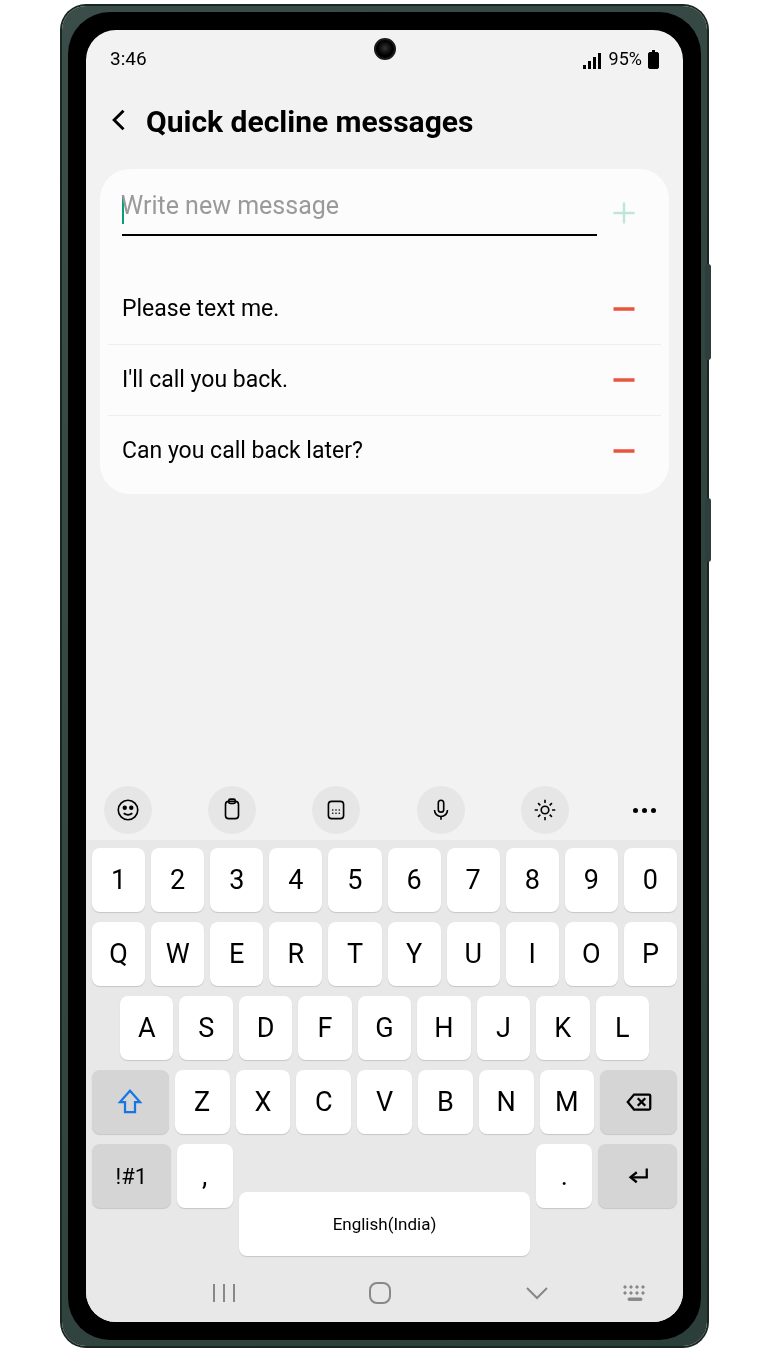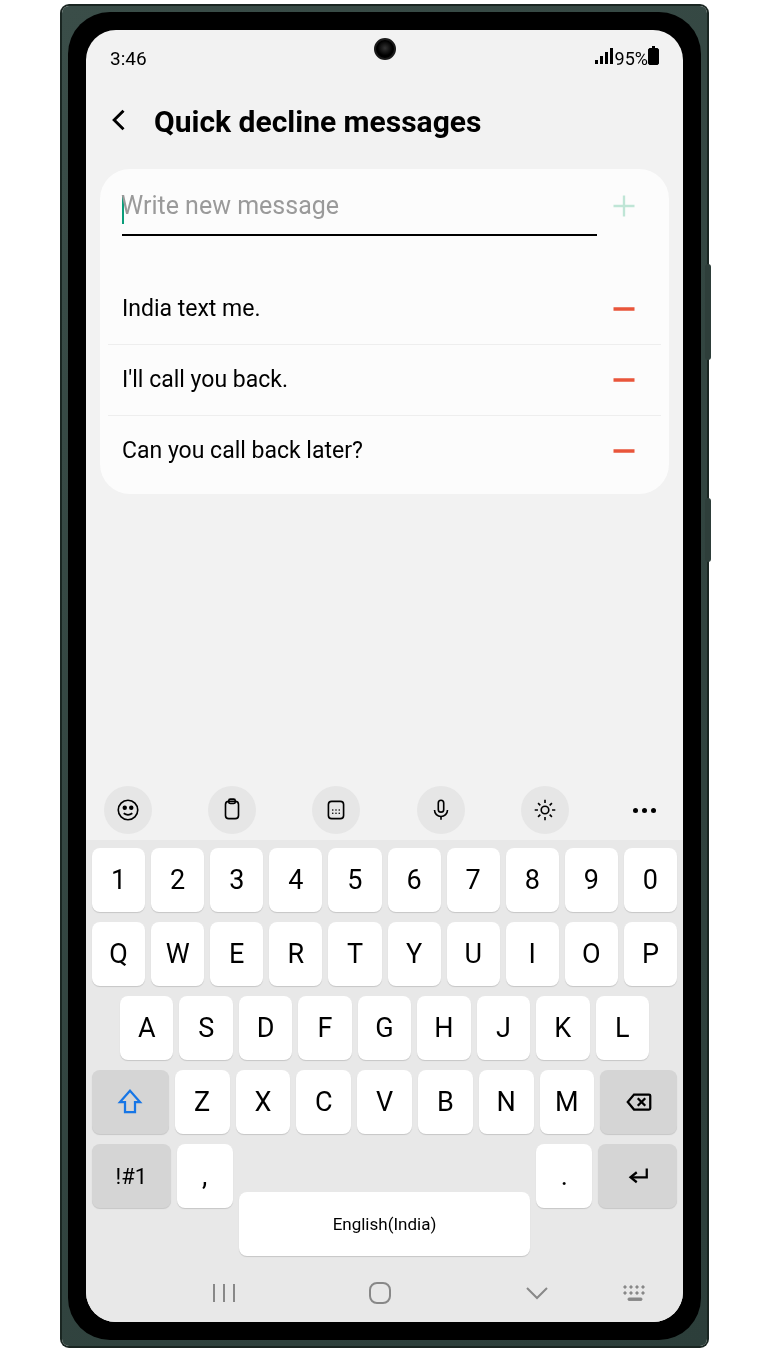--- a/index.html
+++ b/index.html
@@ -17,21 +17,21 @@
       overflow: hidden;
     }
     
     .phone-frame {
       position: absolute;
       top: 6px;
       left: 62px;
       width: 645px;
       height: 1340px;
       background: linear-gradient(135deg, #3a4d48, #2c3e3a);
-      border-radius: 7px;
+      border-radius: 24px;
       box-shadow: 0 0 0 2px #1a2622;
     }
     .phone-bezel {
       position: absolute;
       inset: 6px;
       background: #000;
       border-radius: 42px;
     }
     .side-btn-1 {
       position: absolute;
@@ -80,21 +80,22 @@
       height: 56px;
       display: flex;
       justify-content: space-between;
       align-items: center;
       padding: 0 24px;
       font-size: 19px;
       color: #000;
     }
     .status-right {
       display: flex;
-      align-items: flex-start;
+      align-items: flex-end;
+      gap: 6px;
       font-size: 18px;
     }
     .battery-icon {
       width: 11px;
       height: 17px;
       border: 1.5px solid #000;
       border-radius: 2px;
       position: relative;
       background: #000;
     }
@@ -105,21 +106,21 @@
       left: 3px;
       width: 3px;
       height: 2px;
       background: #000;
     }
     
     .page-header {
       display: flex;
       align-items: center;
       padding: 18px 20px 30px 20px;
-      gap: 20px;
+      gap: 12px;
     }
     .back-btn svg {
       width: 28px;
       height: 28px;
       stroke: #000;
       stroke-width: 2.5;
       fill: none;
     }
     .page-title {
       font-size: 30px;
@@ -128,21 +129,21 @@
     }
     
     .card {
       margin: 0 14px;
       background: #fcfcfc;
       border-radius: 30px;
       padding: 22px 8px 8px 8px;
     }
     .new-msg-row {
       display: flex;
-      align-items: flex-start;
+      align-items: center;
       padding: 0 14px 0 14px;
       gap: 12px;
     }
     .new-msg-input {
       flex: 1;
       position: relative;
       border-bottom: 2.5px solid #000;
       padding-bottom: 10px;
     }
     .cursor {
@@ -350,21 +351,21 @@
           <div class="add-btn">
             <svg width="28" height="28" viewBox="0 0 24 24">
                 <line x1="12" y1="3" x2="12" y2="21"></line>
                 <line x1="3" y1="12" x2="21" y2="12"></line>
               </svg>
           </div>
         </div>
 
         <div class="msg-list">
           <div class="msg-item">
-            <span class="msg-text">India text me.</span>
+            <span class="msg-text">Please text me.</span>
             <div class="remove-btn">
               <svg width="28" height="28" viewBox="0 0 24 24">
                   <line x1="3" y1="12" x2="21" y2="12"></line>
                 </svg>
             </div>
           </div>
           <div class="msg-item">
             <span class="msg-text">I'll call you back.</span>
             <div class="remove-btn">
               <svg width="28" height="28" viewBox="0 0 24 24">

